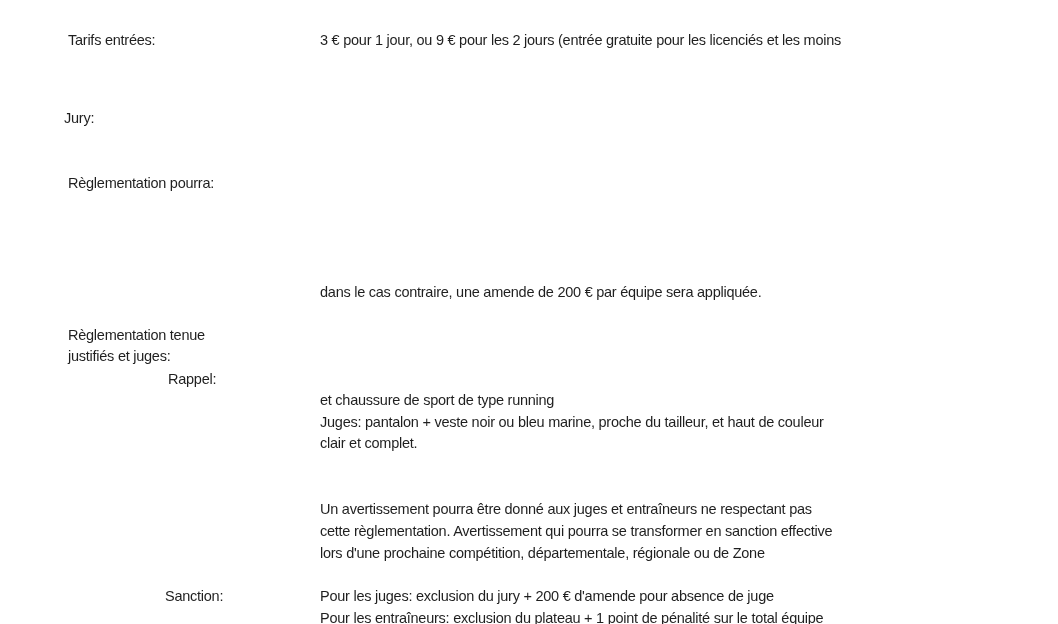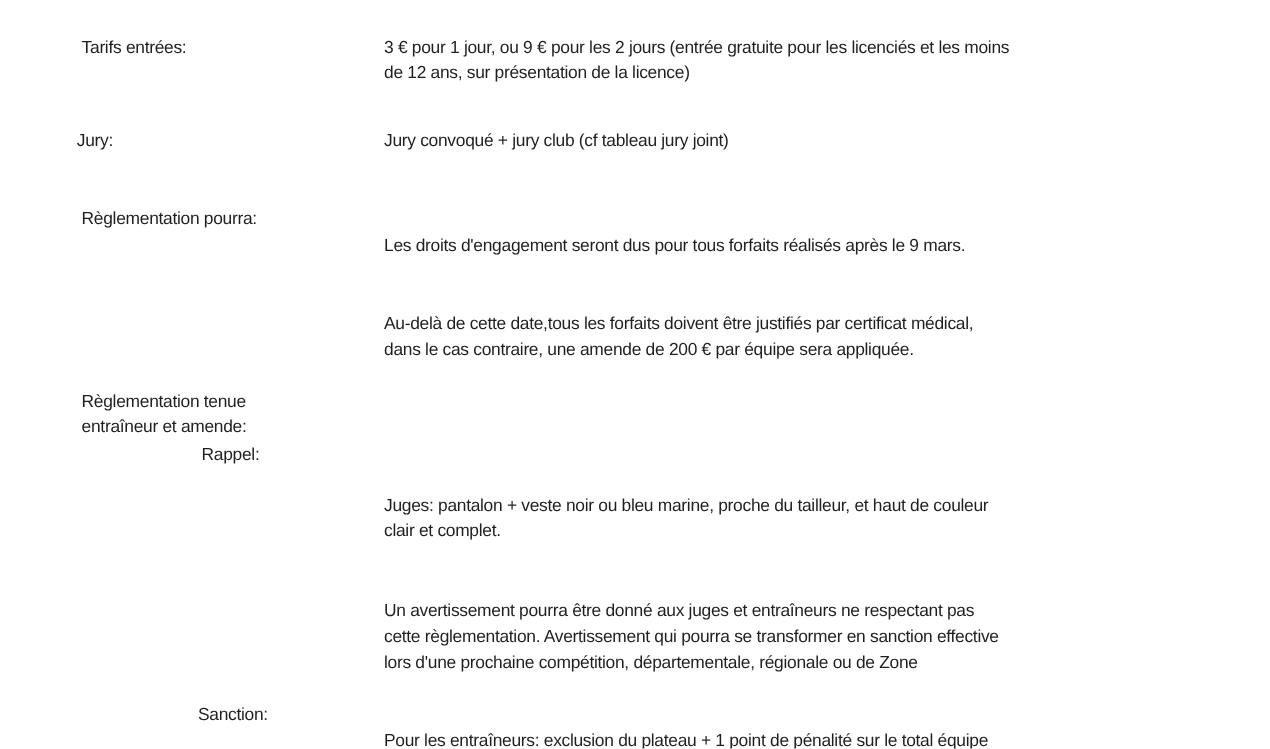--- a/index.html
+++ b/index.html
@@ -30,38 +30,36 @@
 <div class="page">
 
   <span class="t" style="left:68px; top:31px">Tarifs entrées:</span>
 
   <span class="t" style="left:64px; top:109px">Jury:</span>
 
   <span class="t" style="left:68px; top:174px">Règlementation pourra:</span>
 
   <span class="t" style="left:68px; top:326px">Règlementation tenue</span>
 
-  <span class="t" style="left:68px; top:347px">entraîneur et amende:</span>
+  <span class="t" style="left:68px; top:347px">justifiés et juges:</span>
 
   <span class="t" style="left:168px; top:370px">Rappel:</span>
 
   <span class="t" style="left:165px; top:587px">Sanction:</span>
 
   <span class="t" style="left:320px; top:31px">3 € pour 1 jour, ou 9 € pour les 2 jours (entrée gratuite pour les licenciés et les moins</span>
-  <span class="t" style="left:320px; top:52px">de 12 ans, sur présentation de la licence)</span>
 
-  <span class="t" style="left:320px; top:109px">Jury convoqué + jury club (cf tableau jury joint)</span>
 
-  <span class="t" style="left:320px; top:196px">Les droits d'engagement seront dus pour tous forfaits réalisés après le 9 mars.</span>
 
-  <span class="t" style="left:320px; top:261px">Au-delà de cette date,tous les forfaits doivent être justifiés par certificat médical,</span>
   <span class="t" style="left:320px; top:283px">dans le cas contraire, une amende de 200 € par équipe sera appliquée.</span>
 
+  <span class="t" style="left:320px; top:391px">et chaussure de sport de type running</span>
   <span class="t" style="left:320px; top:413px">Juges: pantalon + veste noir ou bleu marine, proche du tailleur, et haut de couleur</span>
   <span class="t" style="left:320px; top:434px">clair et complet.</span>
 
   <span class="t" style="left:320px; top:522px">cette règlementation. Avertissement qui pourra se transformer en sanction effective</span>
   <span class="t" style="left:320px; top:500px">Un avertissement pourra être donné aux juges et entraîneurs ne respectant pas</span>
   <span class="t" style="left:320px; top:544px">lors d'une prochaine compétition, départementale, régionale ou de Zone</span>
 
+  <span class="t" style="left:320px; top:587px">Pour les juges: exclusion du jury + 200 € d'amende pour absence de juge</span>
   <span class="t" style="left:320px; top:609px">Pour les entraîneurs: exclusion du plateau + 1 point de pénalité sur le total équipe</span>
 
 </div>
 
 </body></html>

